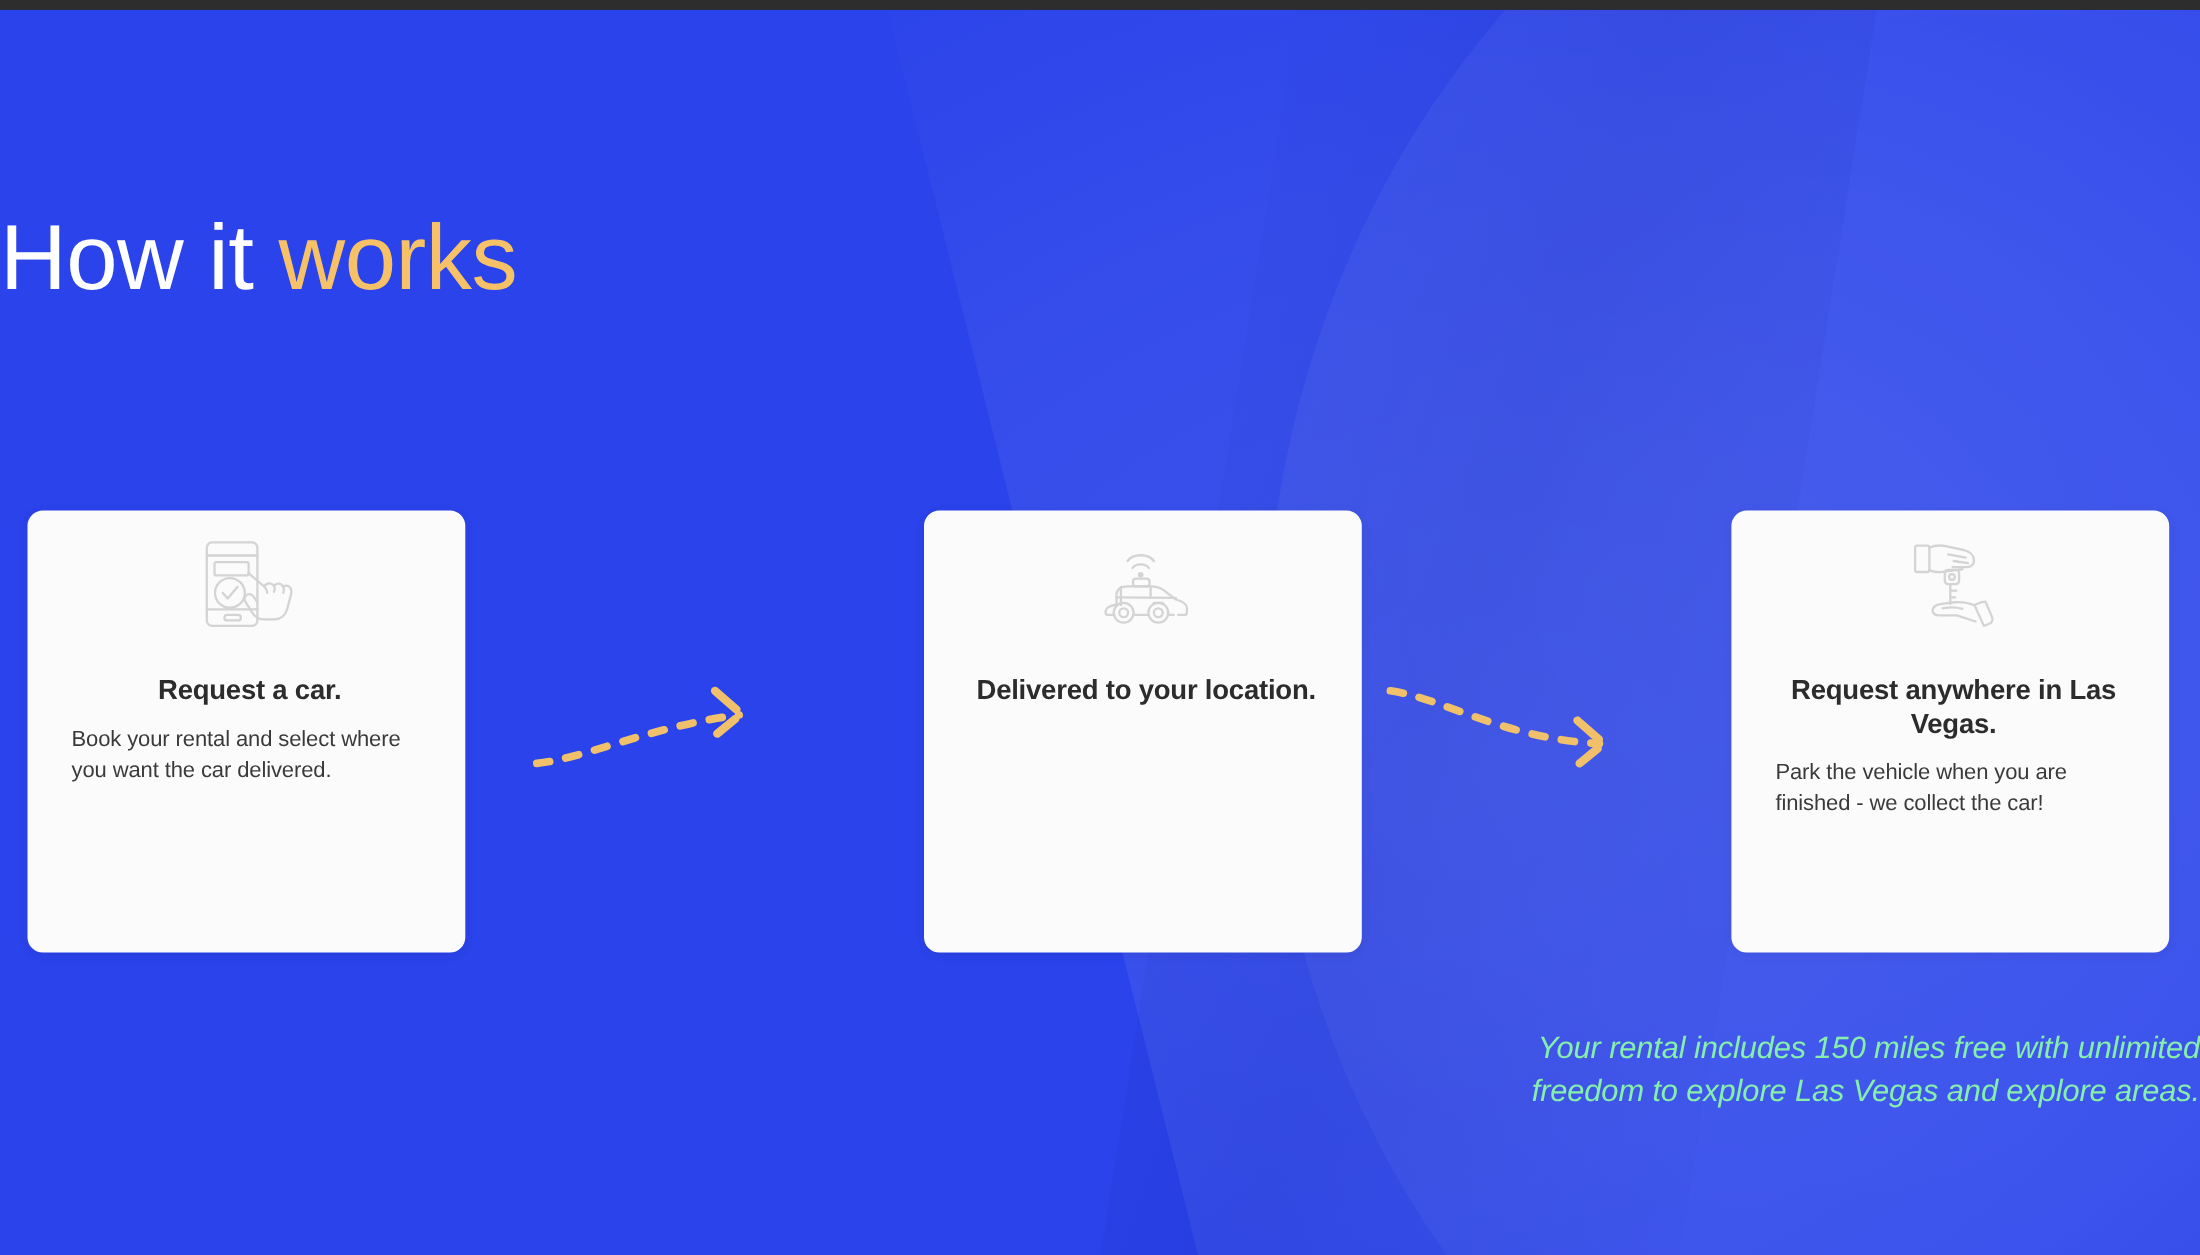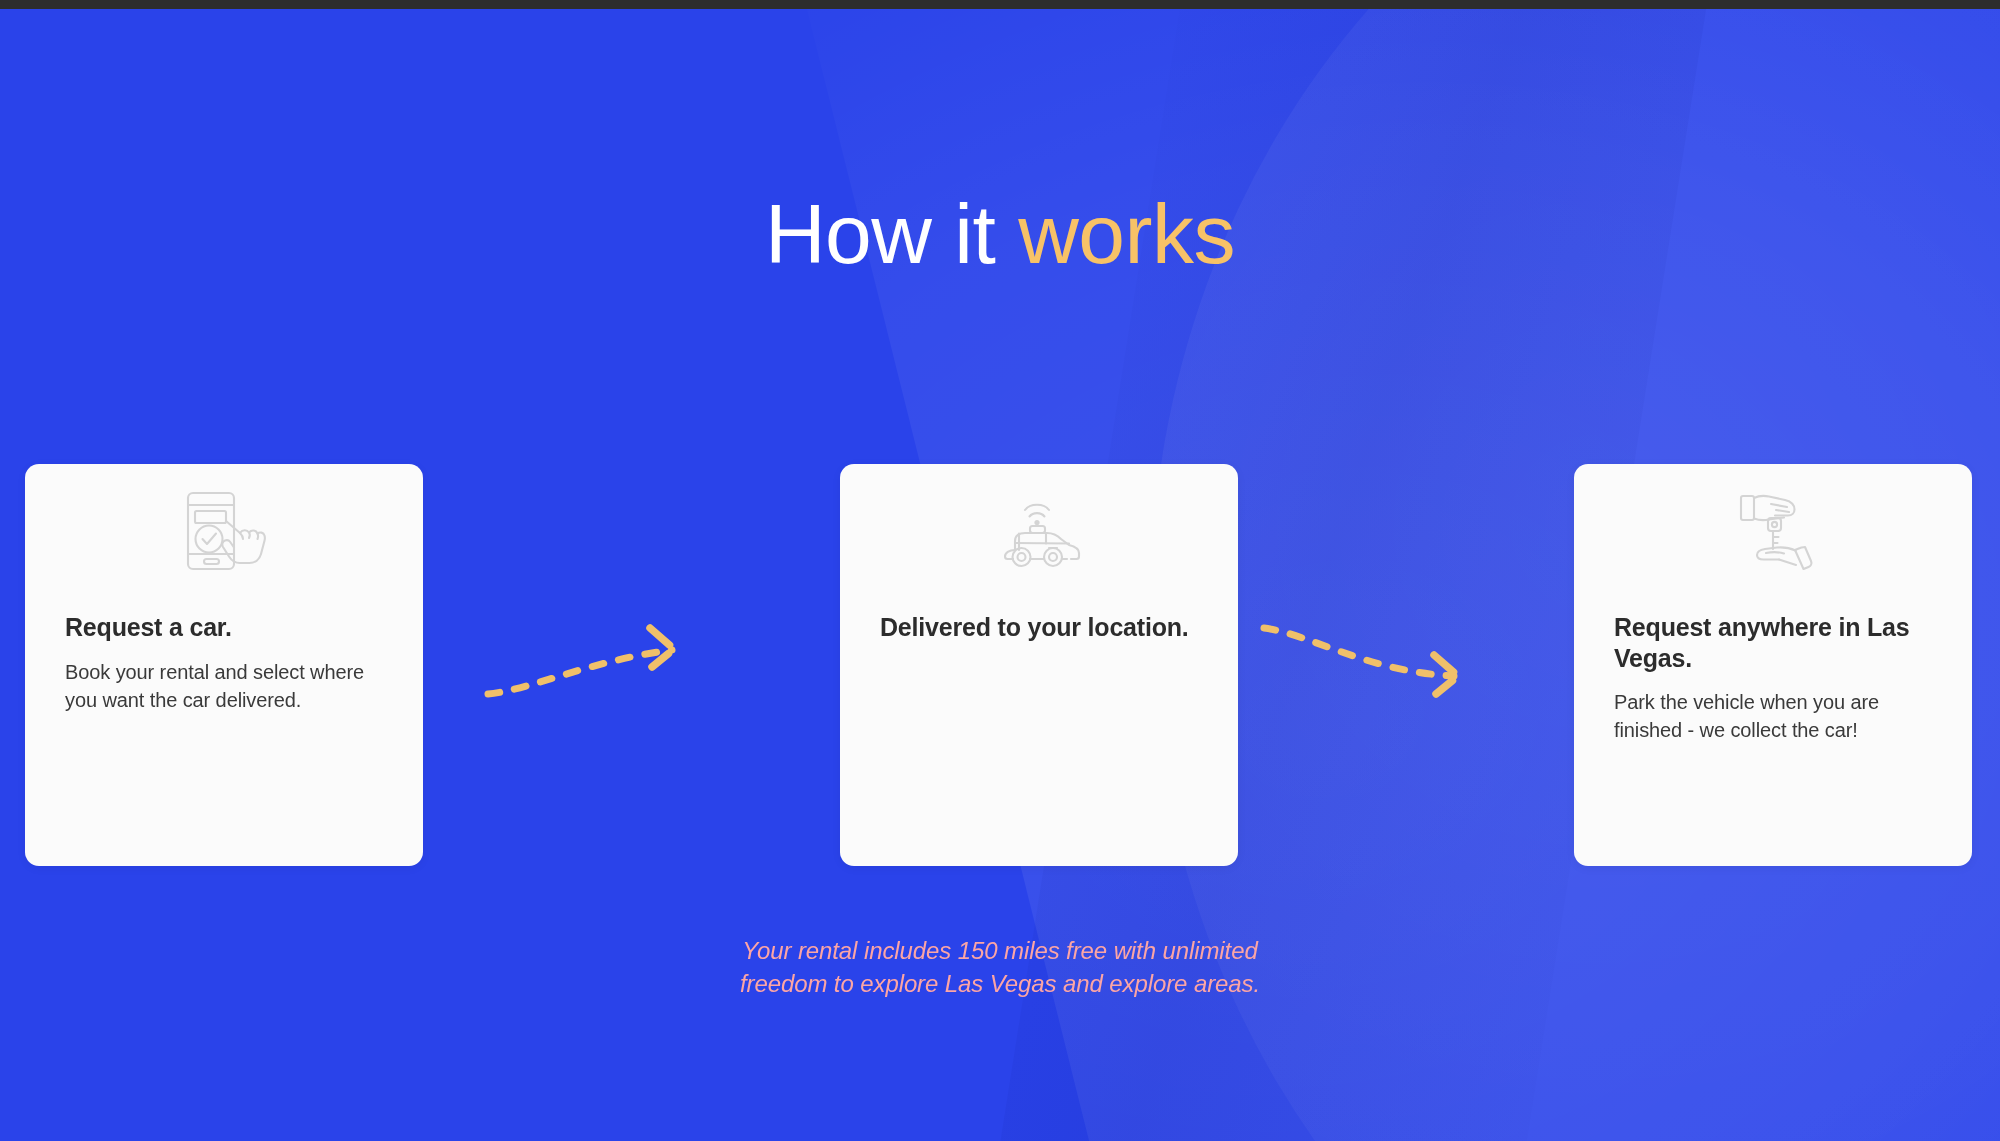--- a/index.html
+++ b/index.html
@@ -47,21 +47,21 @@
     width:1500px; height:1700px;
     border-radius:50%;
     background:radial-gradient(circle at 30% 45%, rgba(255,255,255,0.07) 0%, rgba(255,255,255,0.035) 55%, rgba(255,255,255,0) 72%);
     pointer-events:none;
   }
 
   
   .heading{
     position:absolute;
     top:181px; left:0; width:2000px;
-    text-align:center;
+    text-align:left;
     font-size:84px;
     line-height:1.05;
     font-weight:400;
     letter-spacing:-0.5px;
     white-space:nowrap;
   }
   .heading .h-white{ color:#ffffff; }
   .heading .h-accent{ color:#f7c267; }
 
   
@@ -94,20 +94,21 @@
     left:40px; right:34px;
     top:148px;
   }
   .card-title{
     font-size:25px;
     font-weight:700;
     color:#2c2c2c;
     line-height:1.22;
     letter-spacing:-0.2px;
     margin-bottom:15px;
+    text-align:center;
   }
   .card-text{
     font-size:20px;
     font-weight:400;
     color:#3a3a3a;
     line-height:1.42;
     letter-spacing:-0.1px;
   }
 
   
@@ -117,23 +118,23 @@
     width:260px; height:90px;
   }
   .arrow-1{ left:482px; }
   .arrow-2{ left:1258px; }
   .arrow svg{ display:block; overflow:visible; }
 
   
   .footnote{
     position:absolute;
     top:925px; left:0; width:2000px;
-    text-align:center;
-    color:#fca5a5;
-    font-size:24px;
+    text-align:right;
+    color:#86efac;
+    font-size:28px;
     font-style:italic;
     line-height:1.38;
     letter-spacing:-0.1px;
   }
   .footnote span{ display:block; }
 </style>
 </head>
 <body>
 
 <div class="top-strip"></div>

